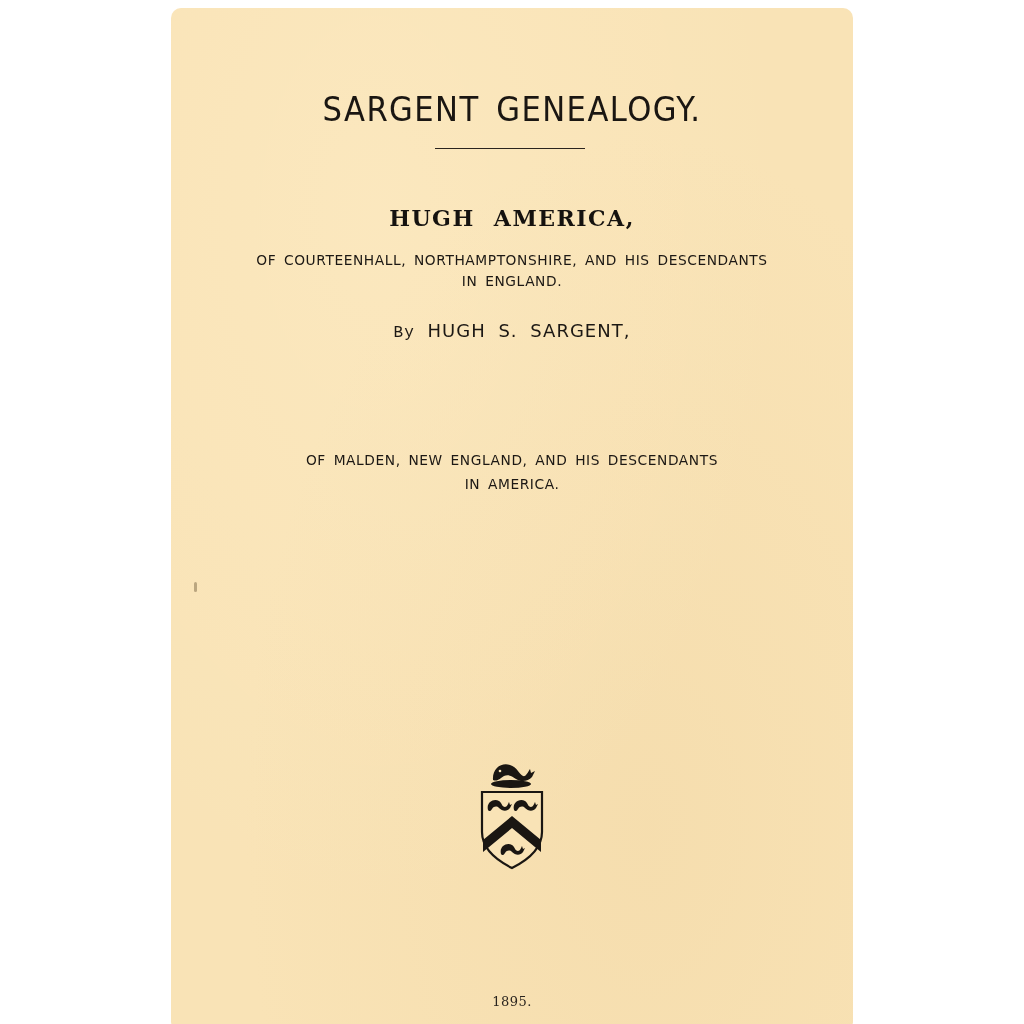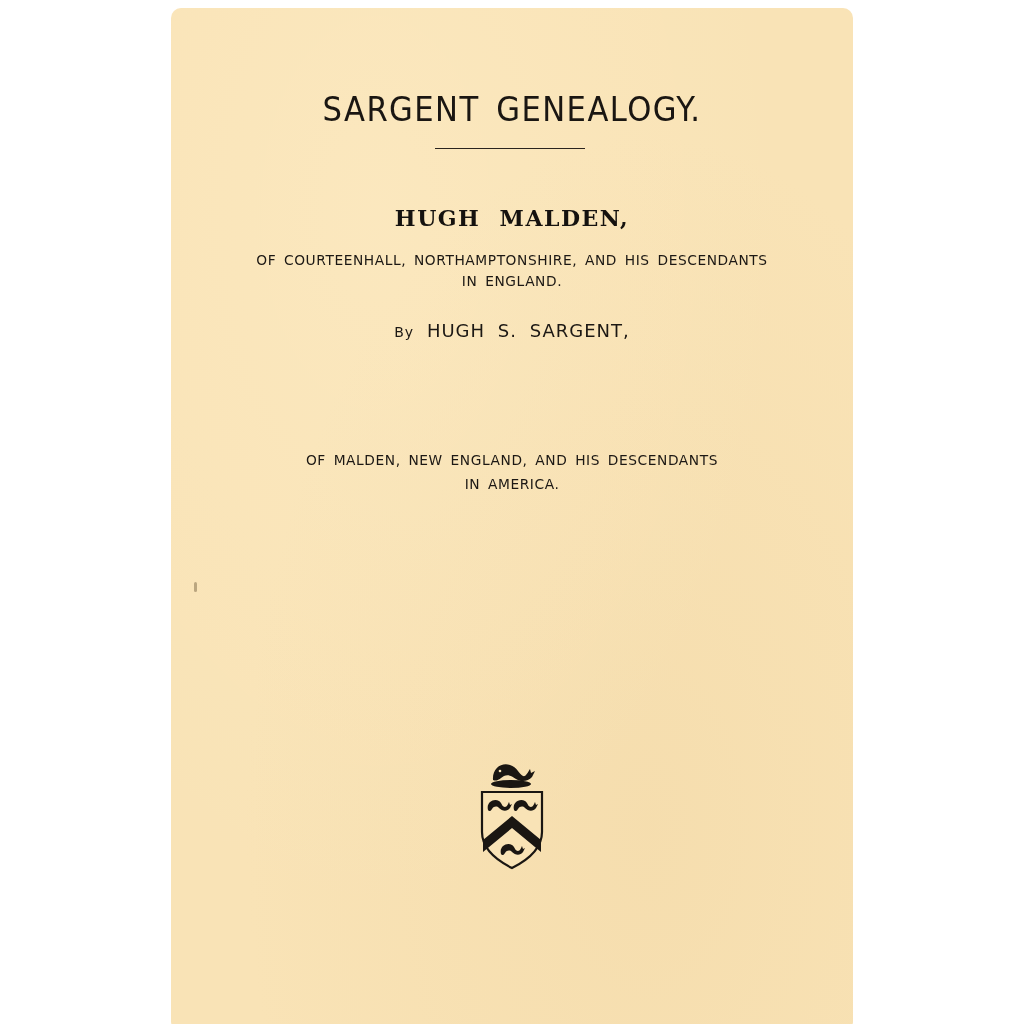--- a/index.html
+++ b/index.html
@@ -69,21 +69,21 @@
       transform: scaleX(0.95);
     }
     .author {
       font-family: "DejaVu Sans", "Liberation Sans", sans-serif;
       font-size: 18px;
       letter-spacing: 1px;
       word-spacing: 6px;
       line-height: 24px;
       color: #1c1814;
     }
-    .author .by-small { font-size: 14px; }
+    .author .by-small { font-size: 16px; font-family: Liberation Mono, monospace; }
     .crest {
       position: absolute;
       left: 307px;
       top: 748px;
       width: 68px;
       height: 116px;
     }
     .year {
       top: 985px;
       font-family: "DejaVu Serif", "Liberation Serif", serif;
@@ -103,21 +103,21 @@
     }
   </style>
 </head>
 <body>
 
 <div class="page">
 
   <div class="center main-title">SARGENT GENEALOGY.</div>
   <div class="rule"></div>
 
-  <div class="center section-heading" style="top:196px;">HUGH MALDEN,</div>
+  <div class="center section-heading" style="top:196px;">HUGH AMERICA,</div>
   <div class="center desc" style="top:242px;">OF COURTEENHALL, NORTHAMPTONSHIRE, AND HIS DESCENDANTS</div>
   <div class="center desc" style="top:263px;">IN ENGLAND.</div>
   <div class="center author" style="top:311px;">
     <span class="by-small">By</span>
     <span>HUGH S. SARGENT,</span>
   </div>
 
   <div class="center desc" style="top:442px;">OF MALDEN, NEW ENGLAND, AND HIS DESCENDANTS</div>
   <div class="center desc" style="top:466px;">IN AMERICA.</div>
 
@@ -132,13 +132,14 @@
     <path d="M4 36 L64 36 L64 76 C64 92, 50 104, 34 112 C18 104, 4 92, 4 76 Z" fill="#f9e3b6" stroke="#1a1612" stroke-width="2.2"></path>
 
     <path d="M10 54 C8 46, 16 42, 21 45 C24 47, 24 51, 27 51 C29 51, 30 48, 31 46 L32 49 L34 48 L32 52 C29 56, 24 55, 21 52 C19 50, 16 50, 14 53 C13 55, 11 56, 10 54 Z" fill="#1a1612"></path>
     <path d="M36 54 C34 46, 42 42, 47 45 C50 47, 50 51, 53 51 C55 51, 56 48, 57 46 L58 49 L60 48 L58 52 C55 56, 50 55, 47 52 C45 50, 42 50, 40 53 C39 55, 37 56, 36 54 Z" fill="#1a1612"></path>
 
     <path d="M5 84 L34 60 L63 84 L63 96 L34 72 L5 96 Z" fill="#1a1612"></path>
 
     <path d="M23 98 C21 90, 29 86, 34 89 C37 91, 37 95, 40 95 C42 95, 43 92, 44 90 L45 93 L47 92 L45 96 C42 100, 37 99, 34 96 C32 94, 29 94, 27 97 C26 99, 24 100, 23 98 Z" fill="#1a1612"></path>
   </svg>
 
+  <div class="center year">1895.</div>
 </div>
 
 </body></html>

